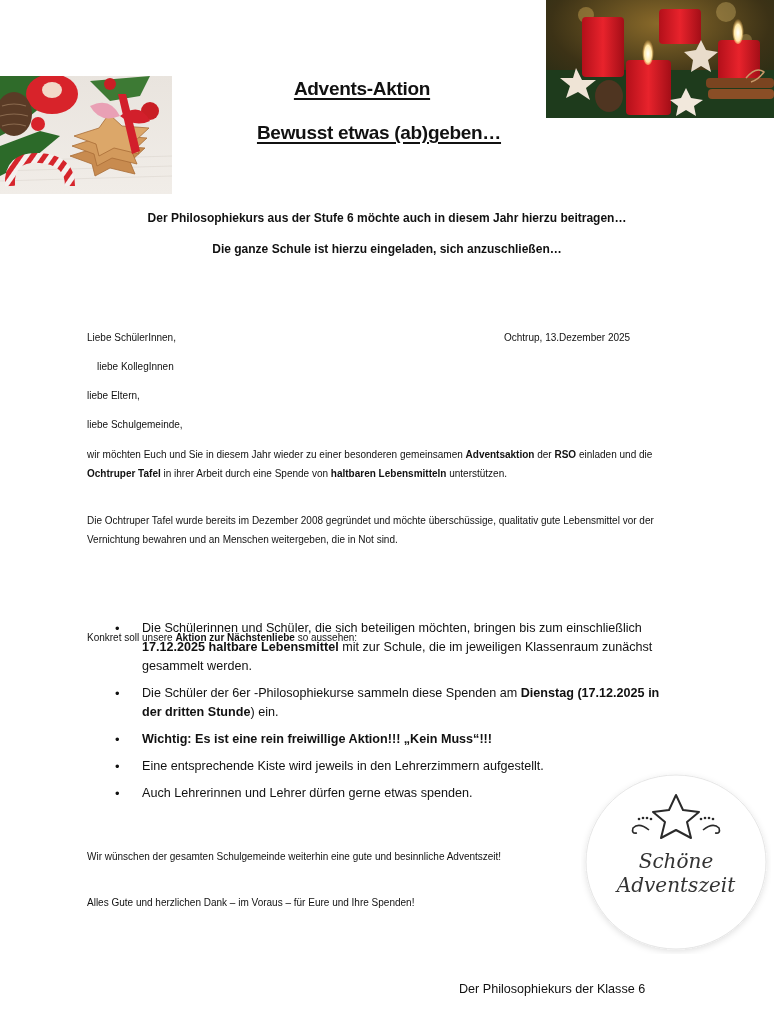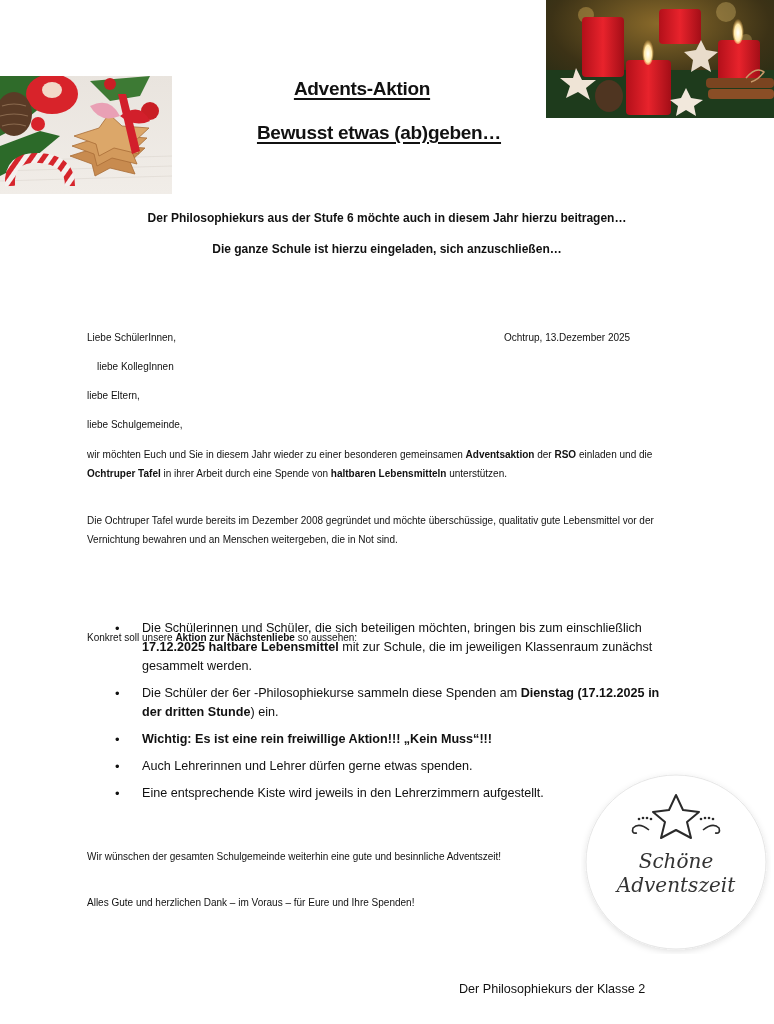--- a/index.html
+++ b/index.html
@@ -140,22 +140,22 @@
 <div class="abs body p" style="top:511px;">Die Ochtruper Tafel wurde bereits im Dezember 2008 gegründet und möchte überschüssige, qualitativ gute Lebensmittel vor der Vernichtung bewahren und an Menschen weitergeben, die in Not sind.</div>
 
 <div class="abs body p" style="top:580px;margin-top:48px;">
   <span>Konkret soll unsere </span><b>Aktion zur Nächstenliebe</b><span> so aussehen:</span>
 </div>
 
 <ul class="list">
   <li><span>Die Schülerinnen und Schüler, die sich beteiligen möchten, bringen bis zum einschließlich </span><b>17.12.2025 haltbare Lebensmittel</b><span> mit zur Schule, die im jeweiligen Klassenraum zunächst gesammelt werden.</span></li>
   <li><span>Die Schüler der 6er -Philosophiekurse sammeln diese Spenden am </span><b>Dienstag (17.12.2025 in der dritten Stunde</b><span>) ein.</span></li>
   <li><b>Wichtig: Es ist eine rein freiwillige Aktion!!!  „Kein Muss“!!!</b></li>
+  <li><span>Eine entsprechende Kiste wird jeweils in den Lehrerzimmern aufgestellt.</span></li>
   <li><span>Auch Lehrerinnen und Lehrer dürfen gerne etwas spenden.</span></li>
-  <li><span>Eine entsprechende Kiste wird jeweils in den Lehrerzimmern aufgestellt.</span></li>
 </ul>
 
 <div class="abs body" style="left:87px;top:847px;width:490px;">Wir wünschen der gesamten Schulgemeinde weiterhin eine gute und besinnliche Adventszeit!</div>
 <div class="abs body" style="left:87px;top:893px;width:490px;">Alles Gute und herzlichen Dank – im Voraus – für Eure und Ihre Spenden!</div>
 
 <div class="abs badge">
   <svg width="190" height="184" viewBox="0 0 190 184">
     <defs>
       <filter id="sh" x="-10%" y="-10%" width="120%" height="120%">
         <feDropShadow dx="0" dy="2" stdDeviation="3" flood-color="#000" flood-opacity="0.12"></feDropShadow>
@@ -177,13 +177,13 @@
       <circle cx="120" cy="49" r="1.3"></circle>
         <circle cx="124" cy="48" r="1.3"></circle>
         <circle cx="128" cy="48" r="1.3"></circle>
         <circle cx="132" cy="49" r="1.3"></circle>
     </g>
     <text x="95" y="98" text-anchor="middle" font-family="DejaVu Serif, serif" font-style="italic" font-size="20" fill="#333">Schöne</text>
     <text x="95" y="122" text-anchor="middle" font-family="DejaVu Serif, serif" font-style="italic" font-size="20" fill="#333">Adventszeit</text>
   </svg>
 </div>
 
-<div class="abs sig">Der Philosophiekurs der Klasse 2</div>
+<div class="abs sig">Der Philosophiekurs der Klasse 6</div>
 
 </body></html>

